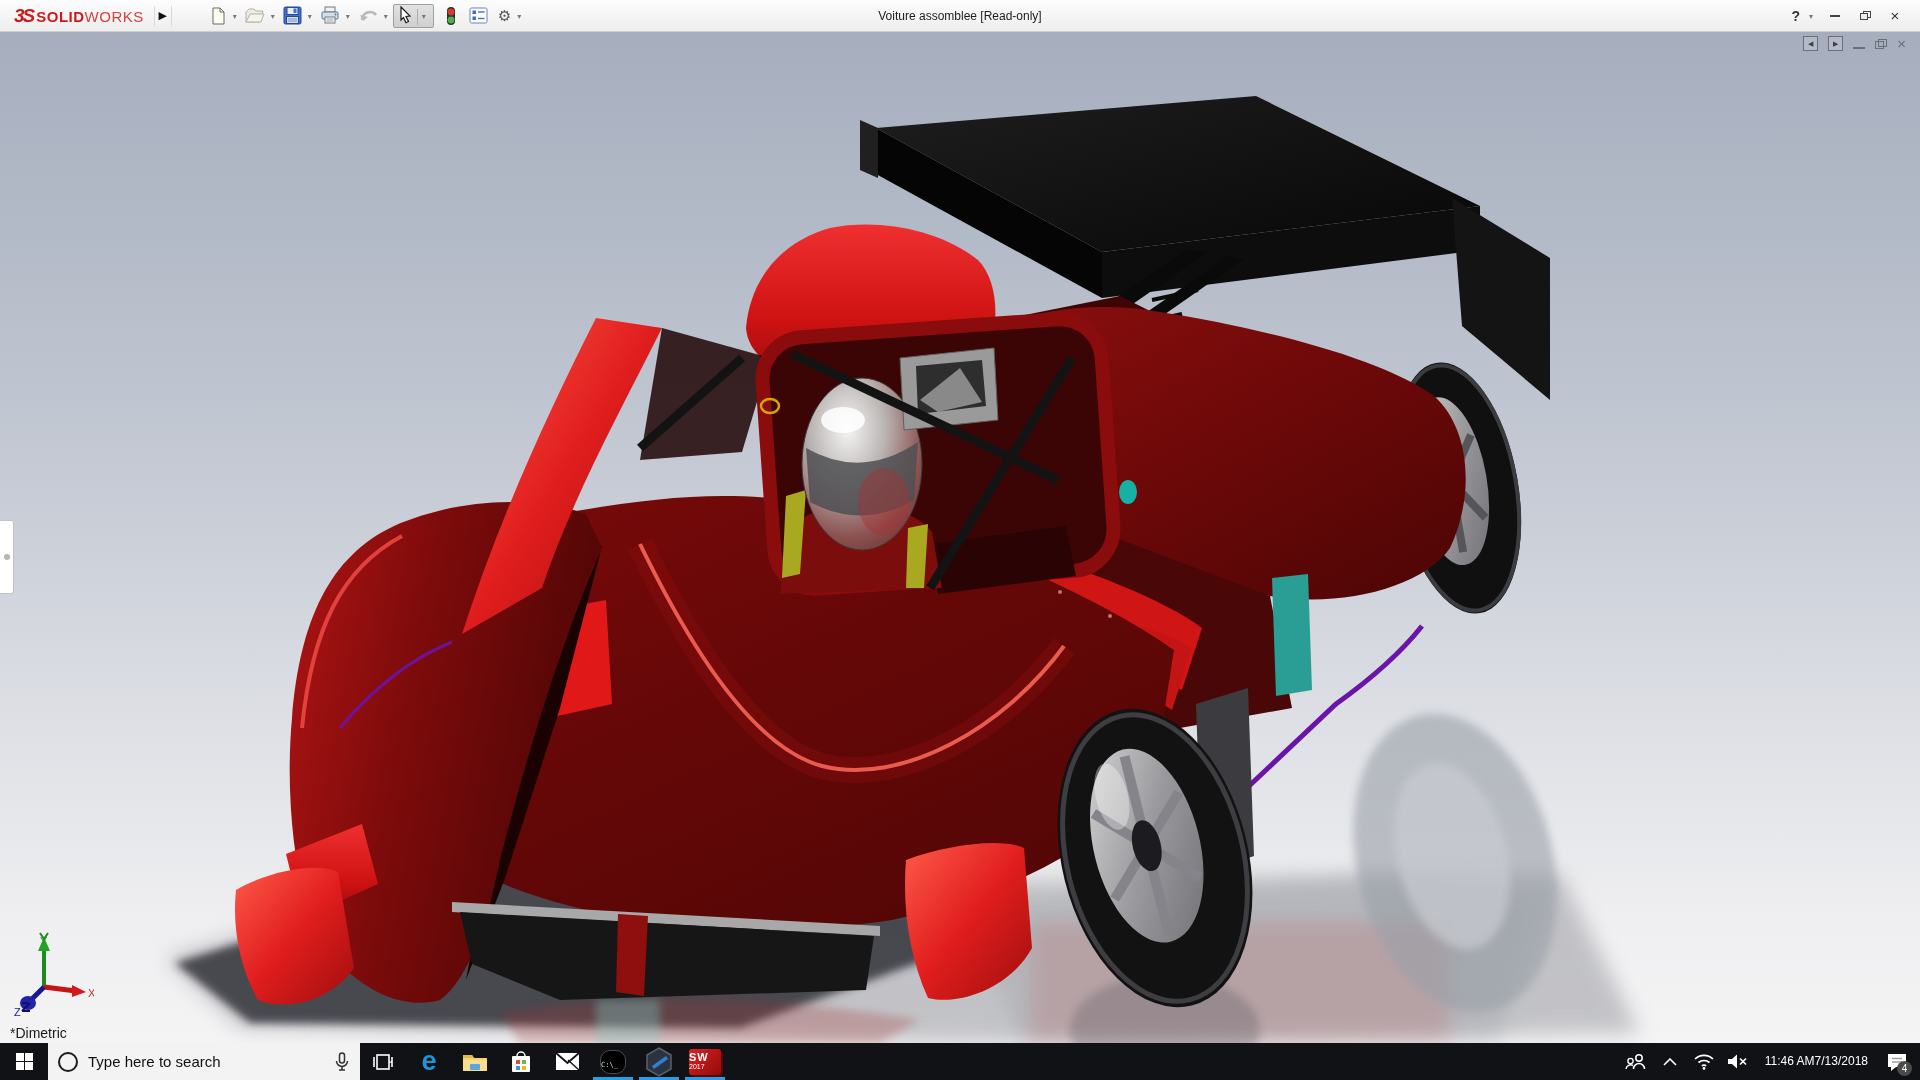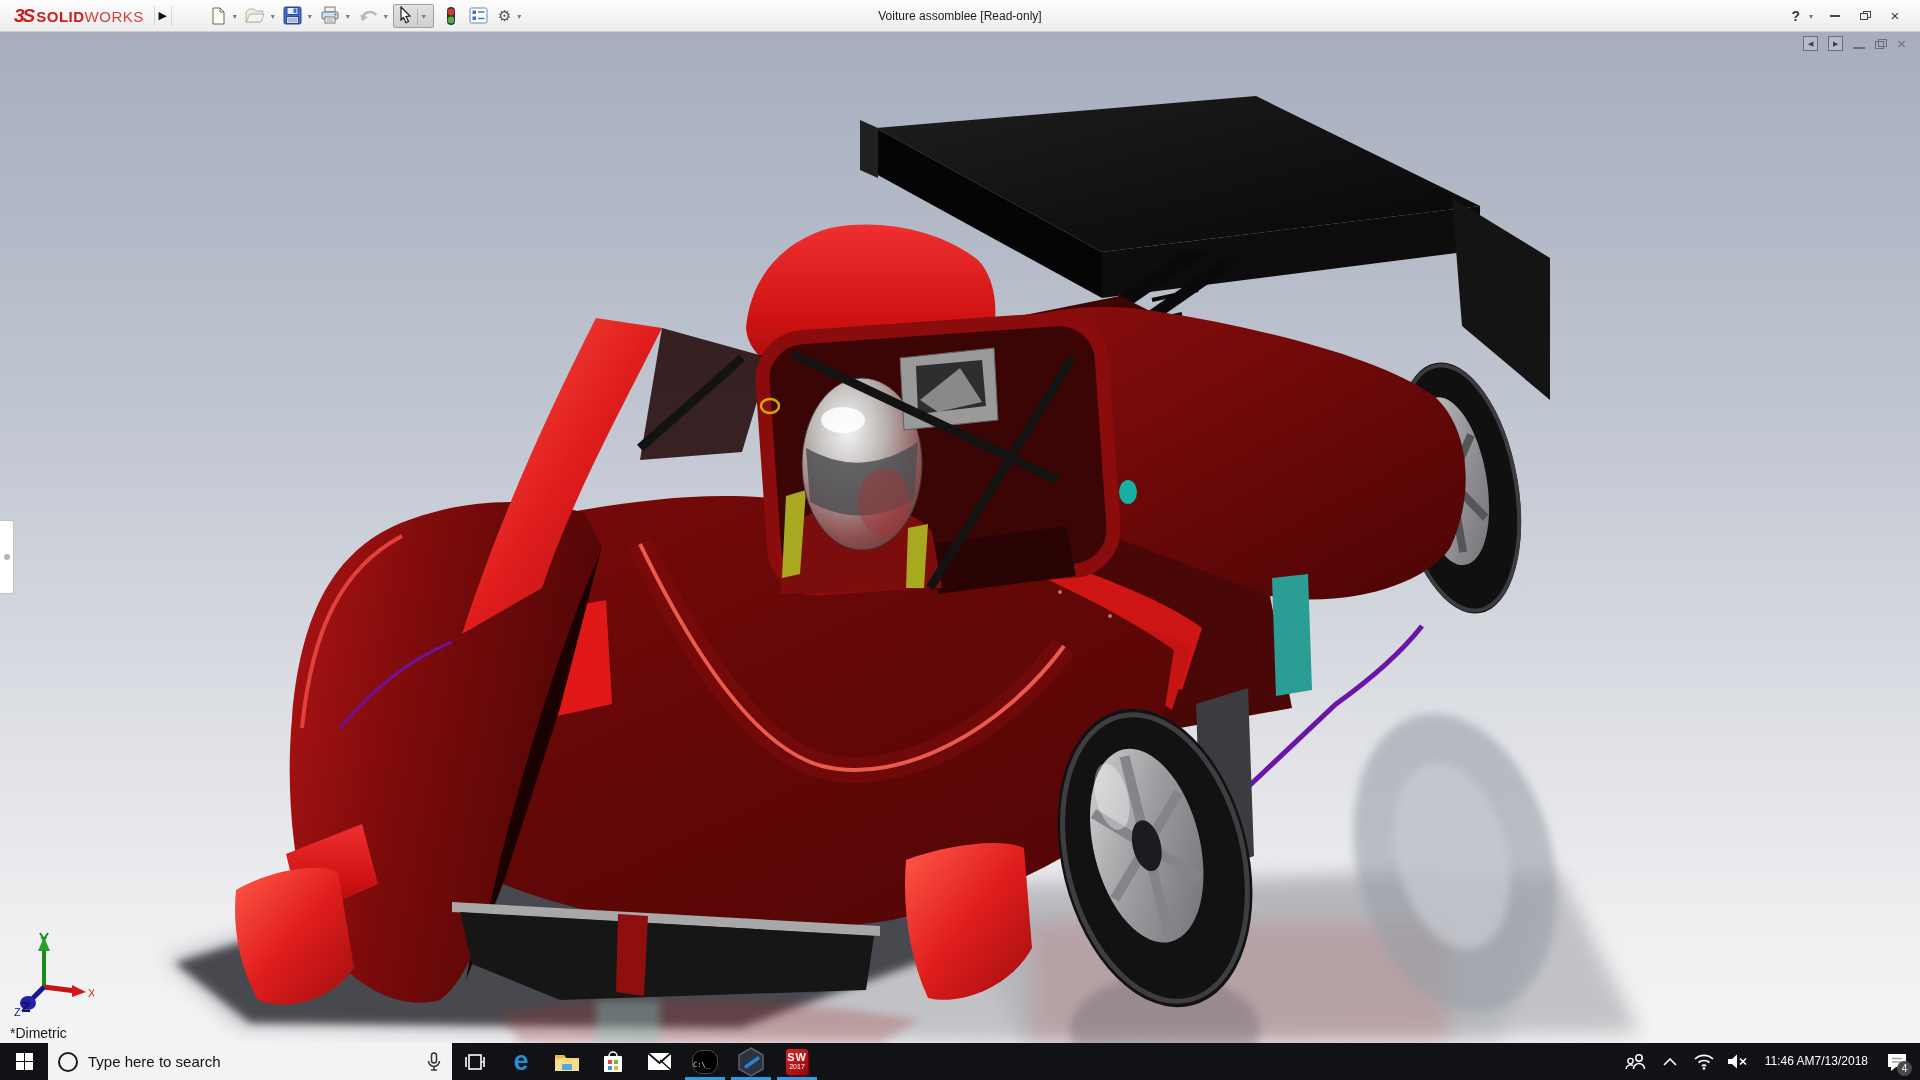--- a/index.html
+++ b/index.html
@@ -64,29 +64,29 @@
   .orientation{ position:absolute; left:10px; bottom:2px; font-size:14px; font-weight:normal; color:#1a1a1a; z-index:8; }
 
   
   .taskbar{
     position:absolute; left:0; top:1043px; width:1920px; height:37px;
     background:#101216; display:flex; align-items:stretch; z-index:60;
   }
   .tb-start{ width:48px; display:flex; align-items:center; justify-content:center; }
   .winlogo{ display:grid; grid-template-columns:8px 8px; grid-template-rows:8px 8px; gap:1px; }
   .winlogo i{ background:#fff; }
-  .tb-search{ width:404px; background:#f3f3f3; display:flex; align-items:center; padding:0 10px; gap:10px; }
+  .tb-search{ width:312px; background:#f3f3f3; display:flex; align-items:center; padding:0 10px; gap:10px; }
   .cortana-ring{ width:20px; height:20px; border:2.5px solid #1b1b1b; border-radius:50%; }
   .tb-search .ph{ font-size:15px; color:#111; flex:1; }
   .tb-cell{ width:46px; display:flex; align-items:center; justify-content:center; position:relative; }
   .run-bar{ position:absolute; bottom:0; left:3px; right:3px; height:3px; background:#2e9be6; }
   .edge-e{ font-size:27px; font-weight:bold; color:#2092d6; line-height:27px; }
   .cmd-box{ width:26px; height:24px; background:#000; border:1px solid #4a4a4a; border-radius:10px; padding:2px 0; }
   .cmd-box span{ font-family:"DejaVu Sans Mono", monospace; font-size:7px; color:#ddd; letter-spacing:0; }
-  .sw-box{ width:22px; height:26px; background:linear-gradient(135deg,#e02020,#8f0b0b); border-radius:3px; display:flex; flex-direction:column; align-items:center; justify-content:center; box-shadow:2px 2px 0 #5c0707; }
+  .sw-box{ width:32px; height:26px; background:linear-gradient(135deg,#e02020,#8f0b0b); border-radius:3px; display:flex; flex-direction:column; justify-content:center; box-shadow:2px 2px 0 #5c0707; }
   .sw-box .l{ color:#fff; font-weight:bold; font-size:11px; line-height:11px; letter-spacing:1px; }
   .sw-box .y{ color:#fff; font-size:7px; line-height:8px; }
   .tb-tray{ margin-left:auto; display:flex; align-items:center; gap:4px; padding-right:6px; }
   .tray-ic{ width:30px; height:37px; display:flex; align-items:center; justify-content:center; }
   .tb-clock{ display:flex; flex-direction:row; align-items:center; justify-content:center; color:#fff; font-size:12px; line-height:15px; padding:0 8px; text-align:center; }
   .action{ position:relative; width:34px; height:37px; display:flex; align-items:center; justify-content:center; }
   .action .badge{ position:absolute; right:2px; bottom:4px; width:15px; height:15px; background:#4a4a4a; border-radius:50%; color:#fff; font-size:10px; display:flex; align-items:center; justify-content:center; }
 </style>
 </head>
 <body>

